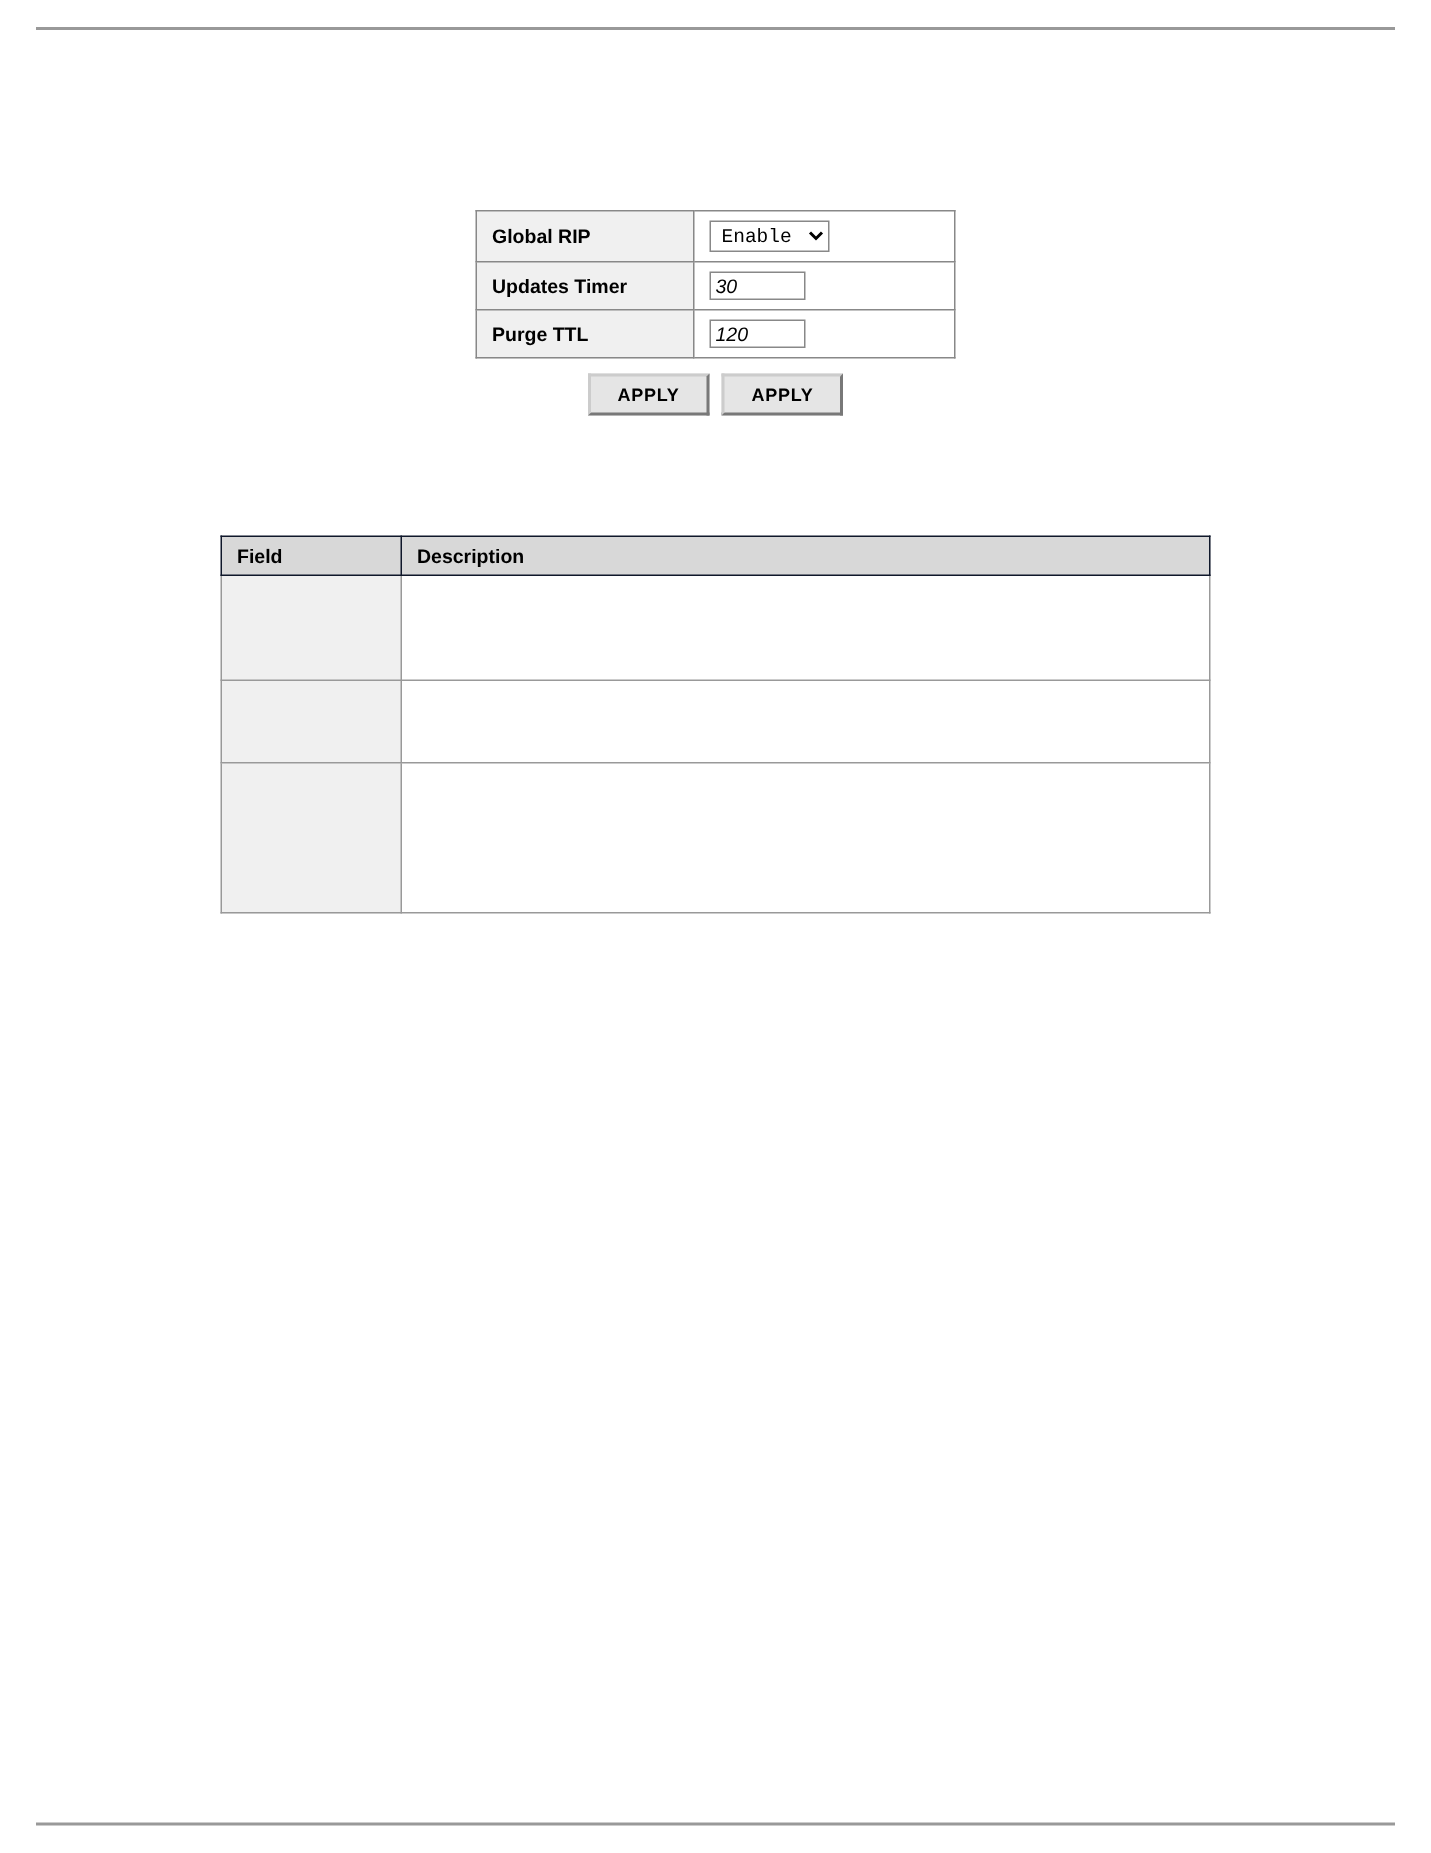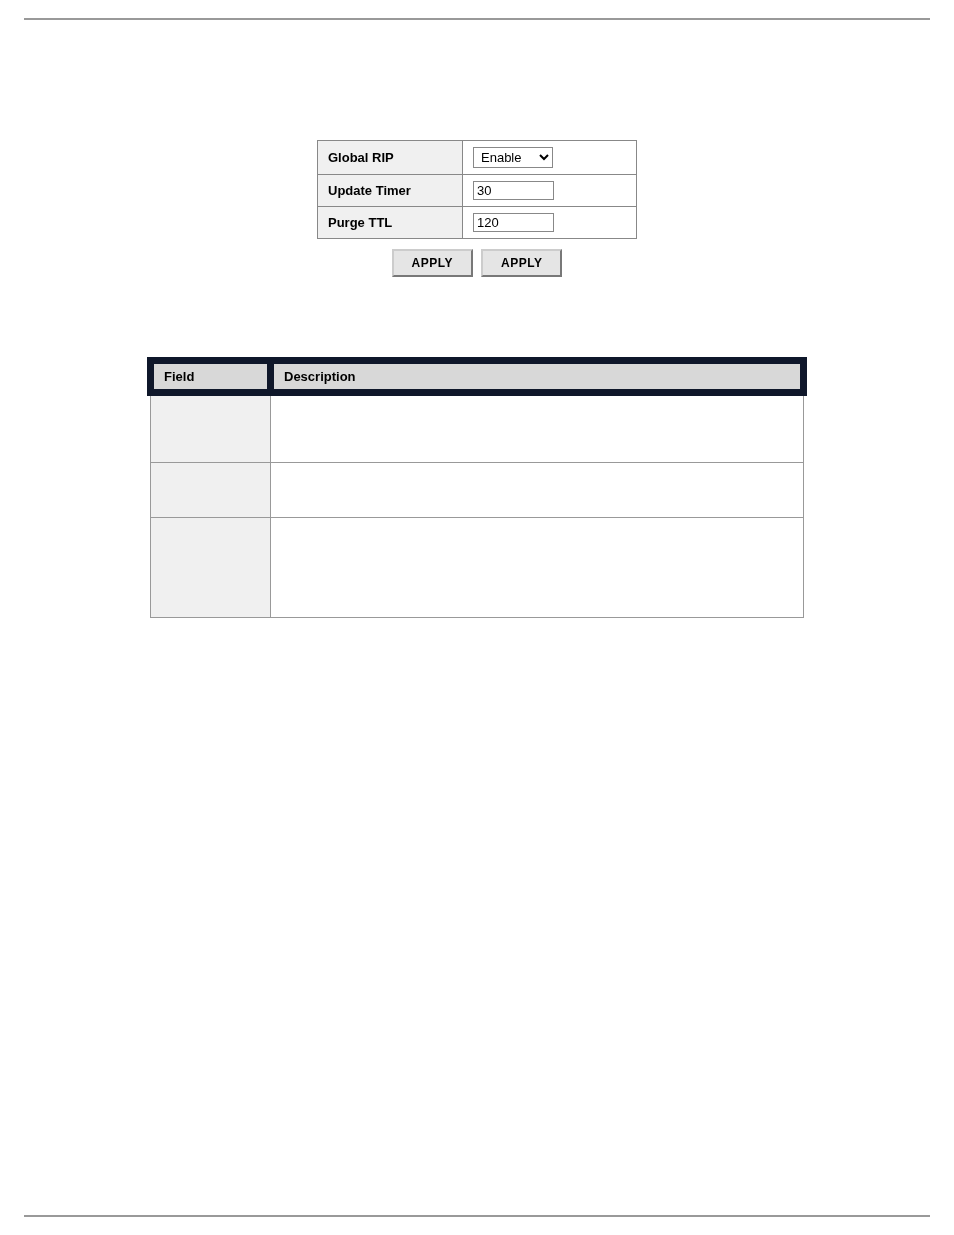--- a/index.html
+++ b/index.html
@@ -98,24 +98,26 @@
     .config-table select,
     .config-table input[type="text"] {
       font-size: 13px;
       padding: 1px 3px;
       border: 1px solid #888;
       background: #ffffff;
     }
 
     .config-table select {
       width: 80px;
+      font-family: Liberation Mono, monospace;
     }
 
     .config-table input[type="text"] {
-      width: 81px;
+      width: 64px;
+      font-style: italic;
     }
 
     .button-row {
       margin-top: 10px;
       display: flex;
       gap: 8px;
     }
 
     .btn {
       padding: 5px 18px;
@@ -132,21 +134,21 @@
       margin-top: 80px;
       width: 660px;
     }
 
     .info-table {
       border-collapse: collapse;
       width: 100%;
     }
 
     .info-table th {
-      border: 7px solid #0f172a;
+      border: 1px solid #0f172a;
       background: #d8d8d8;
       padding: 5px 10px;
       text-align: left;
       font-weight: bold;
       font-size: 13px;
     }
 
     .info-table td {
       border: 1px solid #999;
       padding: 8px 10px;
@@ -185,21 +187,21 @@
       <tr>
         <td>Global RIP</td>
         <td>
           <select>
             <option>Enable</option>
             <option>Disable</option>
           </select>
         </td>
       </tr>
       <tr>
-        <td>Update Timer</td>
+        <td>Updates Timer</td>
         <td>
           <input type="text" value="30" style="">
         </td>
       </tr>
       <tr>
         <td>Purge TTL</td>
         <td>
           <input type="text" value="120" style="">
         </td>
       </tr>

